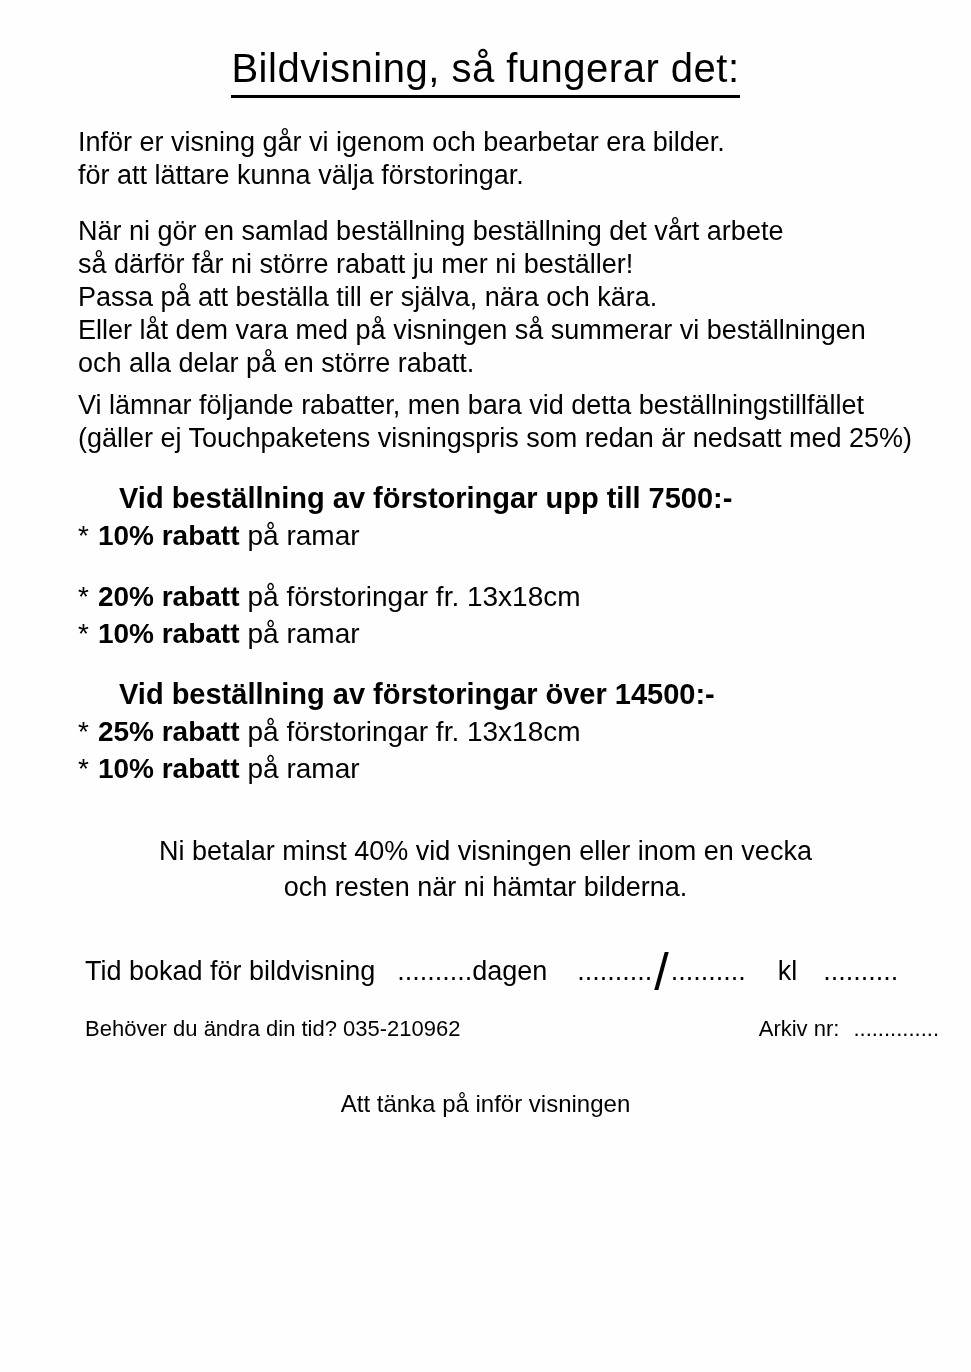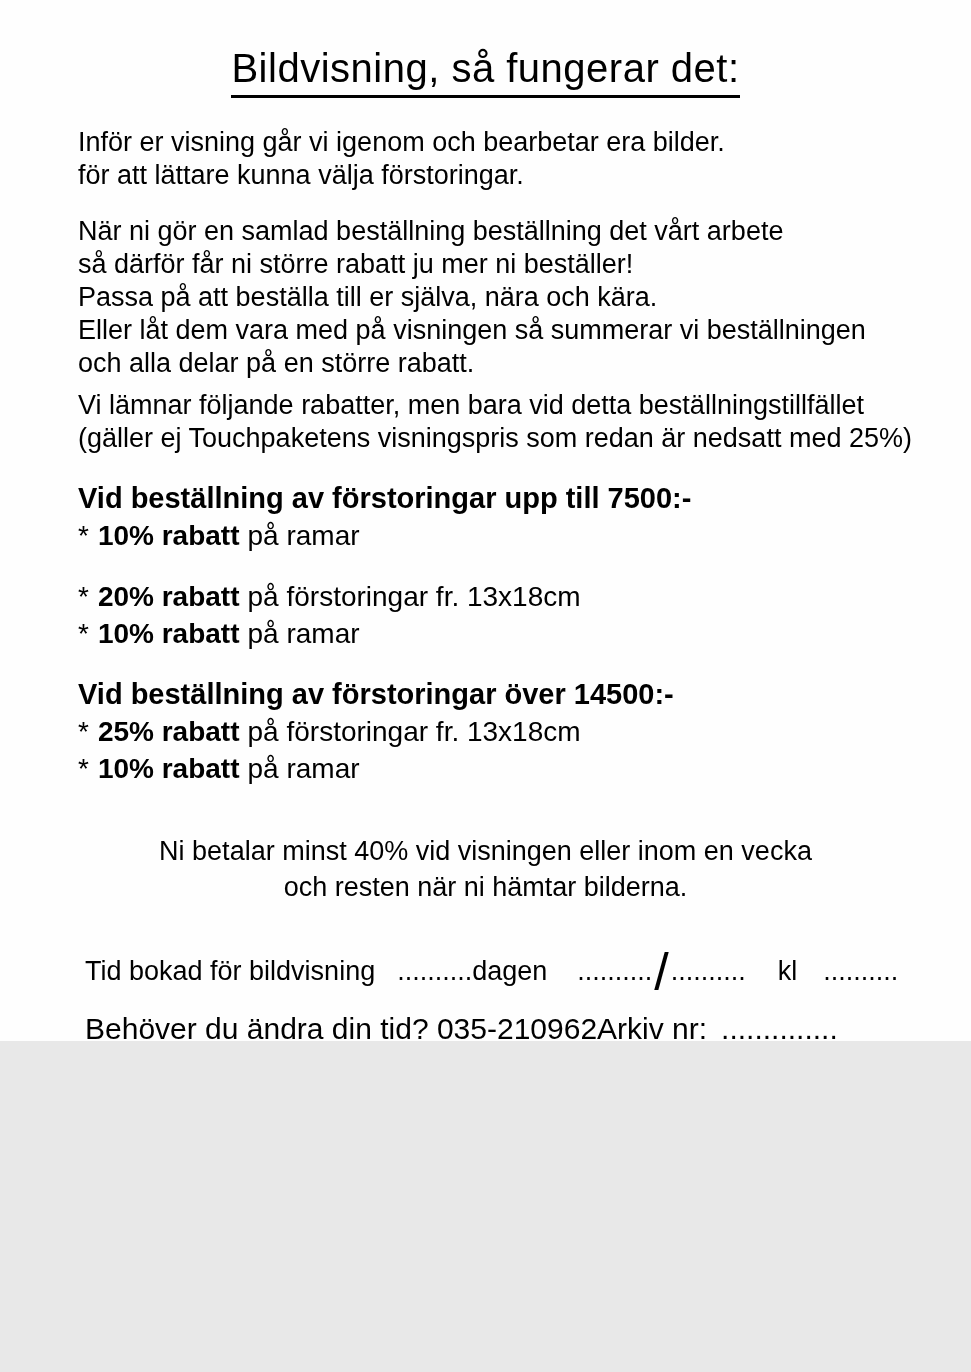--- a/index.html
+++ b/index.html
@@ -3,21 +3,21 @@
 <meta charset="utf-8">
 <style>
   html, body {
     margin: 0;
     padding: 0;
     background: #e8e8e8;
   }
   .page {
     position: relative;
     width: 971px;
-    height: 1041px;
+    height: 1372px;
     margin: 0 auto;
     background: #fefefe;
     color: #000;
     font-family: "Liberation Sans", "DejaVu Sans", sans-serif;
     overflow: hidden;
     box-sizing: border-box;
   }
   .title-wrap {
     text-align: center;
     margin-top: 46px;
@@ -45,20 +45,21 @@
   .tier {
     margin-left: 78px;
     font-size: 28px;
     line-height: 37px;
   }
   .tier.first { margin-top: 25px; }
   .tier + .tier { margin-top: 24px; }
   .tier-heading {
     font-weight: 700;
     font-size: 29px;
+    margin-left: 41px;
   }
   .tier-item .bullet { font-weight: 400; padding-right: 9px; }
   .tier-item .bold-part { font-weight: 700; }
   .tier-item .rest-part { font-weight: 400; margin-left: 8px; }
 
   .payment {
     margin-top: 46px;
     text-align: center;
     font-size: 27px;
     line-height: 36px;
@@ -74,24 +75,24 @@
   .booking-line .bk-day   { margin-left: 22px; }
   .booking-line .bk-d1    { margin-left: 30px; }
   .booking-line .bk-slash { font-size: 52px; vertical-align: -10px; margin: 0 2px; }
   .booking-line .bk-kl    { margin-left: 32px; }
   .booking-line .bk-d3    { margin-left: 26px; }
 
   .contact-line {
     margin-top: 12px;
     margin-left: 85px;
     margin-right: 32px;
-    font-size: 30px;
+    font-size: 22px;
     line-height: 33px;
     display: flex;
-    justify-content: flex-start;
+    justify-content: space-between;
     align-items: baseline;
   }
   .contact-line .archive-dots { margin-left: 14px; }
 
   .reminder-heading {
     margin-top: 42px;
     text-align: center;
     font-size: 24px;
     font-weight: 400;
     line-height: 34px;

